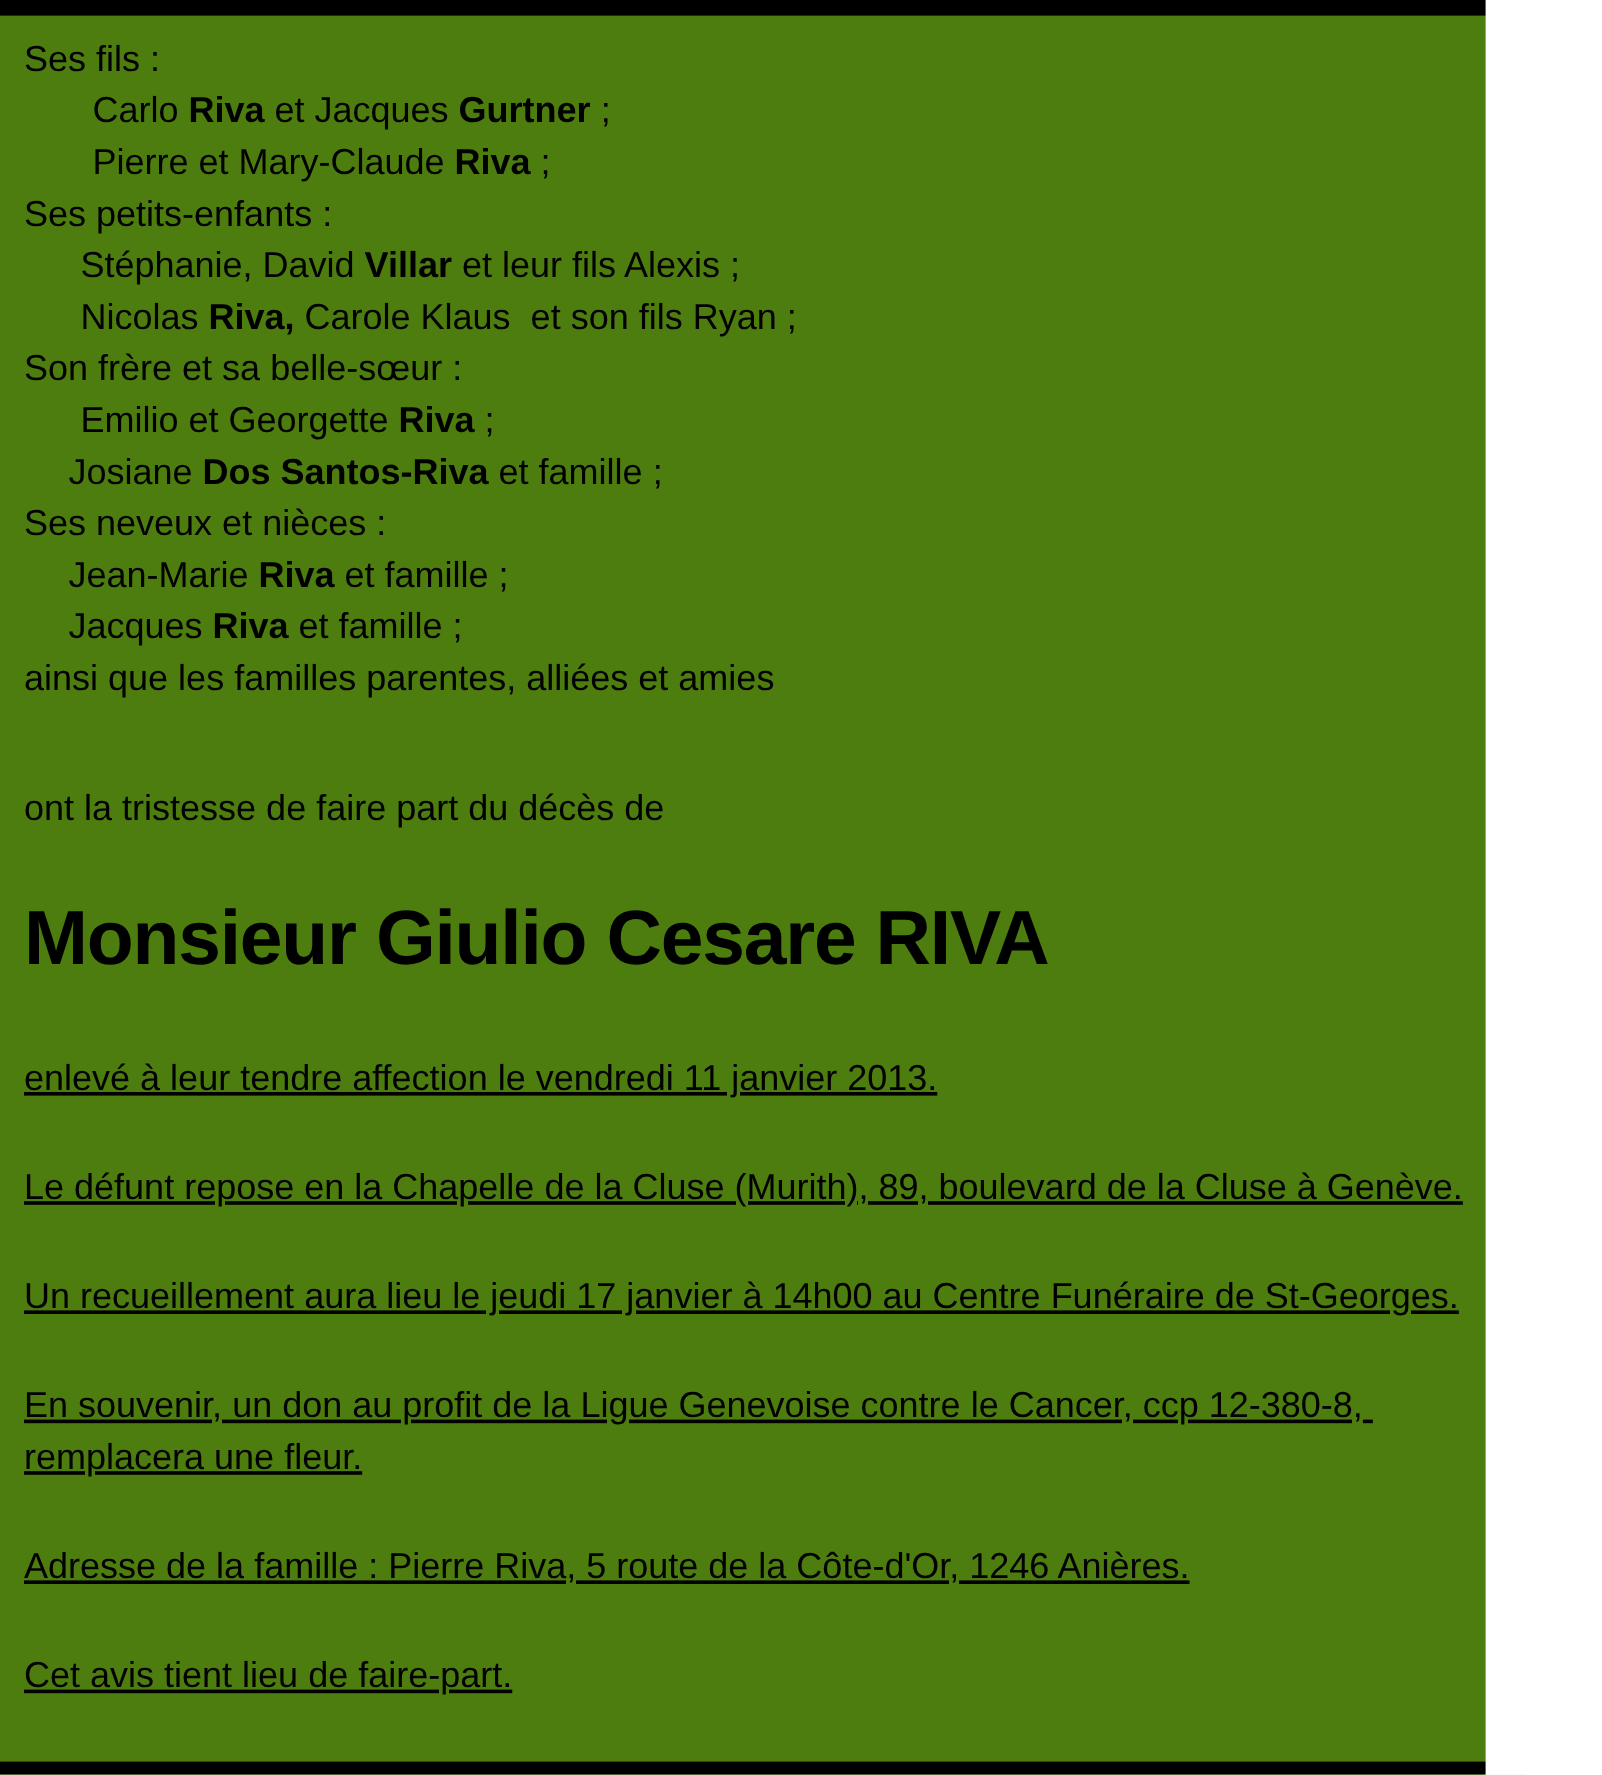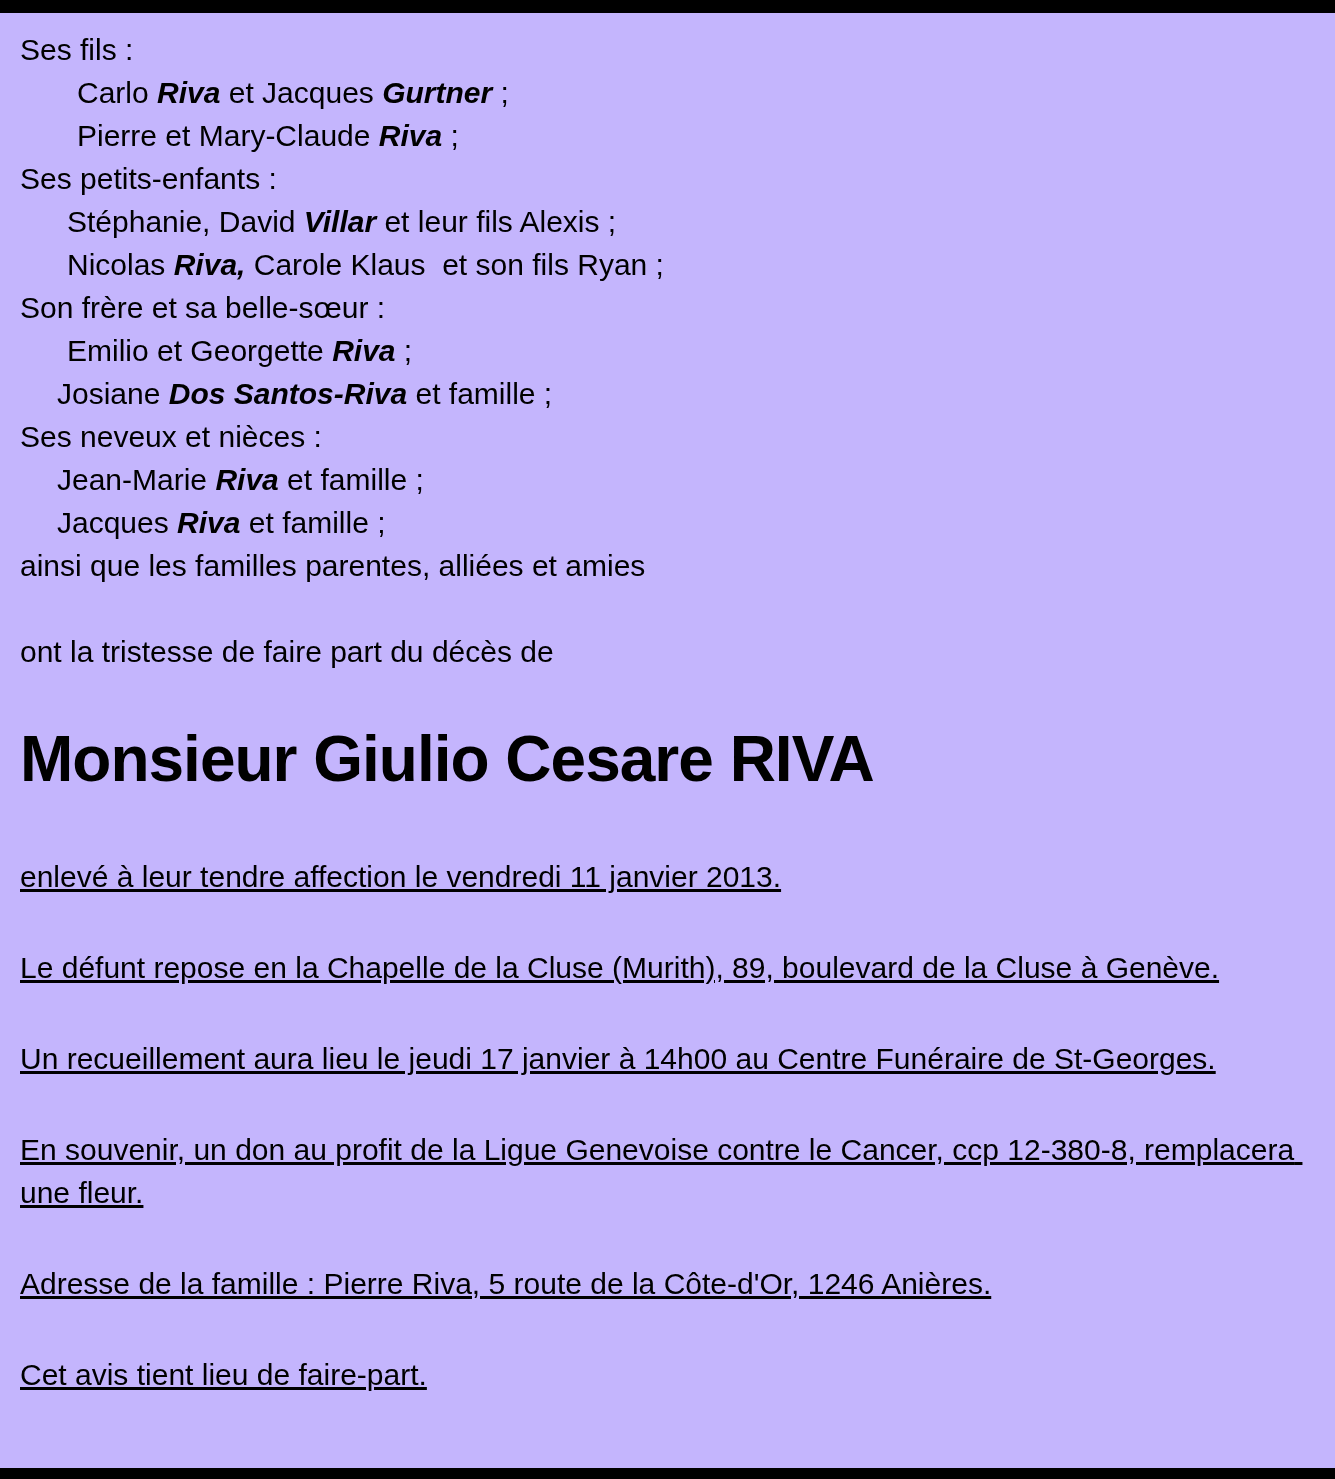--- a/index.html
+++ b/index.html
@@ -1,20 +1,20 @@
 <!DOCTYPE html>
 <html><head>
 <meta charset="utf-8">
 <style>
   html, body { margin: 0; padding: 0; background: #ffffff; }
   .page {
     position: relative;
-    width: 1335px;
+    width: 1238px;
     height: 1479px;
-    background: #c4b5fd;
+    background: #4d7c0f;
     color: #000000;
     font-family: "Liberation Sans", sans-serif;
     overflow: hidden;
   }
   .edge-bar {
     position: absolute;
     left: 0;
     width: 100%;
     background: #000000;
   }
@@ -31,24 +31,24 @@
   .family-lines { margin-top: 15px; }
   .line {
     font-size: 30px;
     line-height: 43px;
     white-space: pre-wrap;
   }
   .ind-0 { padding-left: 0; }
   .ind-1 { padding-left: 37px; }
   .ind-2 { padding-left: 47px; }
   .ind-3 { padding-left: 57px; }
-  .b { font-weight: 700; font-style: italic; }
+  .b { font-weight: 700; }
   .r { font-weight: 400; }
   .intro {
-    margin-top: 43px;
+    margin-top: 65px;
     font-size: 30px;
     line-height: 43px;
   }
   .title {
     margin-top: 48px;
     margin-bottom: 58px;
     font-size: 64px;
     line-height: 76px;
     font-weight: 700;
     text-align: left;

